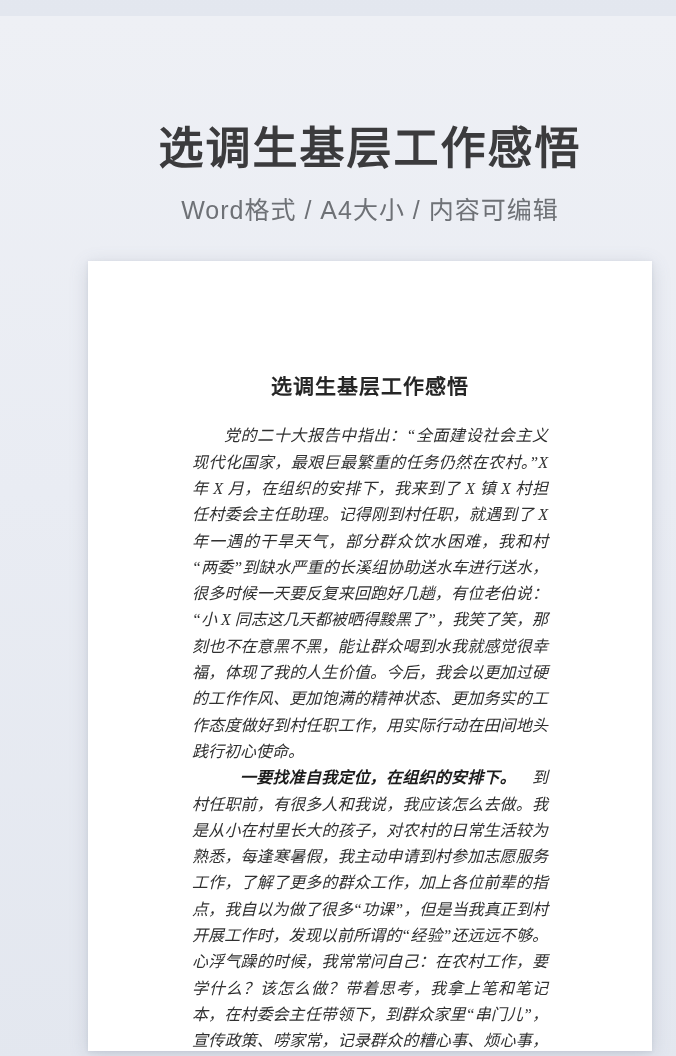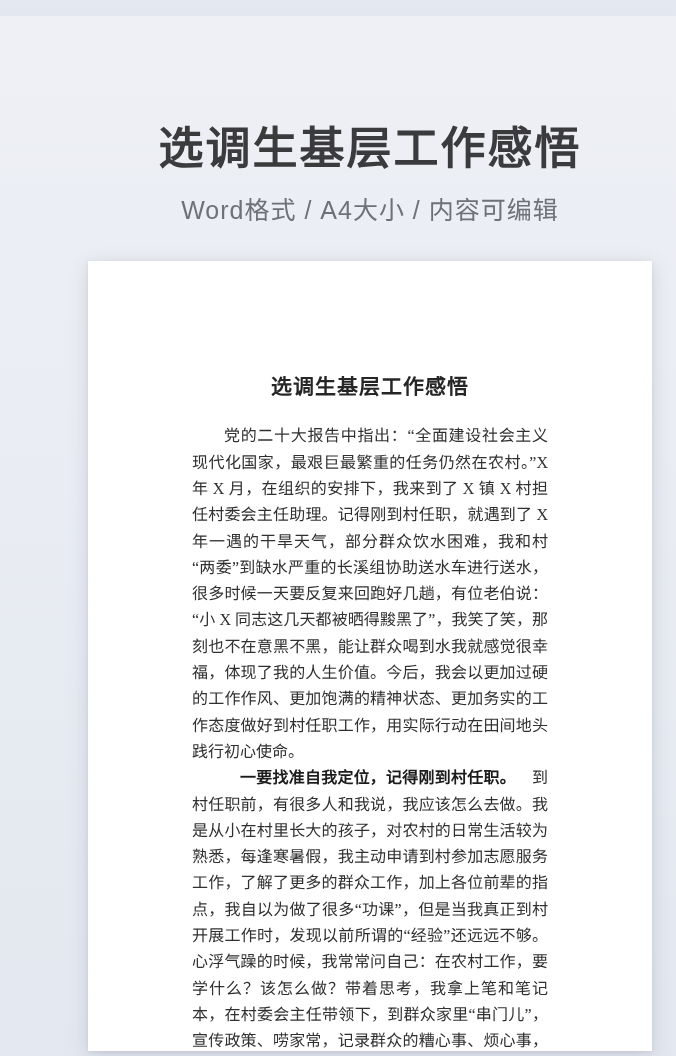--- a/index.html
+++ b/index.html
@@ -58,33 +58,34 @@
   .doc-body {
     font-family: "Liberation Serif", serif;
     font-size: 16px;
     line-height: 26.3px;
     color: var(--body-text);
     text-align: justify;
   }
   .doc-body p {
     margin: 0;
     text-indent: 2em;
+    font-style: italic;
   }
   .doc-body b {
     font-weight: 700;
     color: #1c1c1c;
   }
 </style>
 </head>
 <body>
 
 <div class="header">
   <div class="header-title">选调生基层工作感悟</div>
   <div class="header-subtitle">Word格式 / A4大小 / 内容可编辑</div>
 </div>
 
 <div class="paper">
   <div class="doc-title">选调生基层工作感悟</div>
   <div class="doc-body">
       <p>党的二十大报告中指出：“全面建设社会主义现代化国家，最艰巨最繁重的任务仍然在农村。”X 年 X 月，在组织的安排下，我来到了 X 镇 X 村担任村委会主任助理。记得刚到村任职，就遇到了 X 年一遇的干旱天气，部分群众饮水困难，我和村“两委”到缺水严重的长溪组协助送水车进行送水，很多时候一天要反复来回跑好几趟，有位老伯说：“小 X 同志这几天都被晒得黢黑了”，我笑了笑，那刻也不在意黑不黑，能让群众喝到水我就感觉很幸福，体现了我的人生价值。今后，我会以更加过硬的工作作风、更加饱满的精神状态、更加务实的工作态度做好到村任职工作，用实际行动在田间地头践行初心使命。</p>
-      <p><b>一要找准自我定位，记得刚到村任职。</b>到村任职前，有很多人和我说，我应该怎么去做。我是从小在村里长大的孩子，对农村的日常生活较为熟悉，每逢寒暑假，我主动申请到村参加志愿服务工作，了解了更多的群众工作，加上各位前辈的指点，我自以为做了很多“功课”，但是当我真正到村开展工作时，发现以前所谓的“经验”还远远不够。心浮气躁的时候，我常常问自己：在农村工作，要学什么？该怎么做？带着思考，我拿上笔和笔记本，在村委会主任带领下，到群众家里“串门儿”，宣传政策、唠家常，记录群众的糟心事、烦心事，在走村串户间了解村情民意，手里的工作逐渐增多，开始的时候时常手忙脚乱，后面就参照在学校制定的学习计</p>
+      <p><b>一要找准自我定位，在组织的安排下。</b>到村任职前，有很多人和我说，我应该怎么去做。我是从小在村里长大的孩子，对农村的日常生活较为熟悉，每逢寒暑假，我主动申请到村参加志愿服务工作，了解了更多的群众工作，加上各位前辈的指点，我自以为做了很多“功课”，但是当我真正到村开展工作时，发现以前所谓的“经验”还远远不够。心浮气躁的时候，我常常问自己：在农村工作，要学什么？该怎么做？带着思考，我拿上笔和笔记本，在村委会主任带领下，到群众家里“串门儿”，宣传政策、唠家常，记录群众的糟心事、烦心事，在走村串户间了解村情民意，手里的工作逐渐增多，开始的时候时常手忙脚乱，后面就参照在学校制定的学习计</p>
     </div>
 </div>
 
 </body></html>

